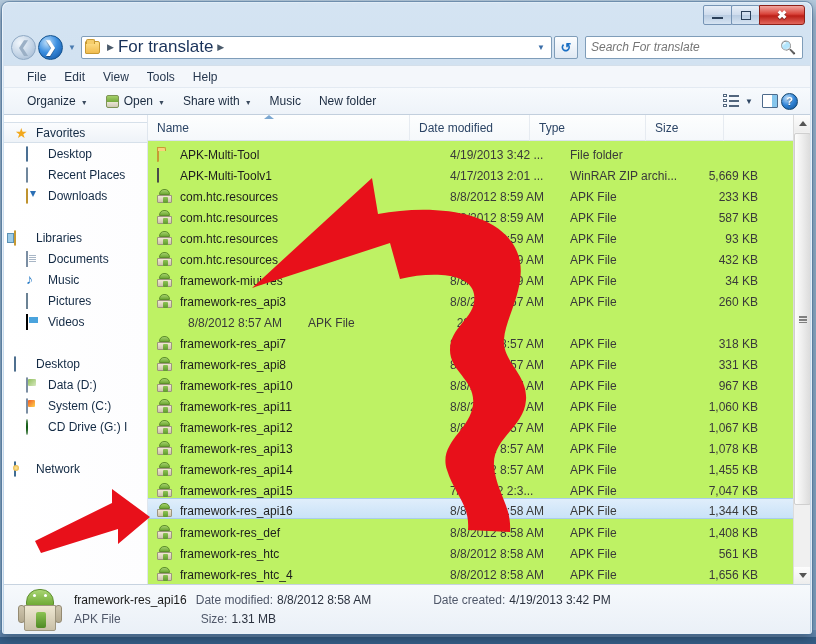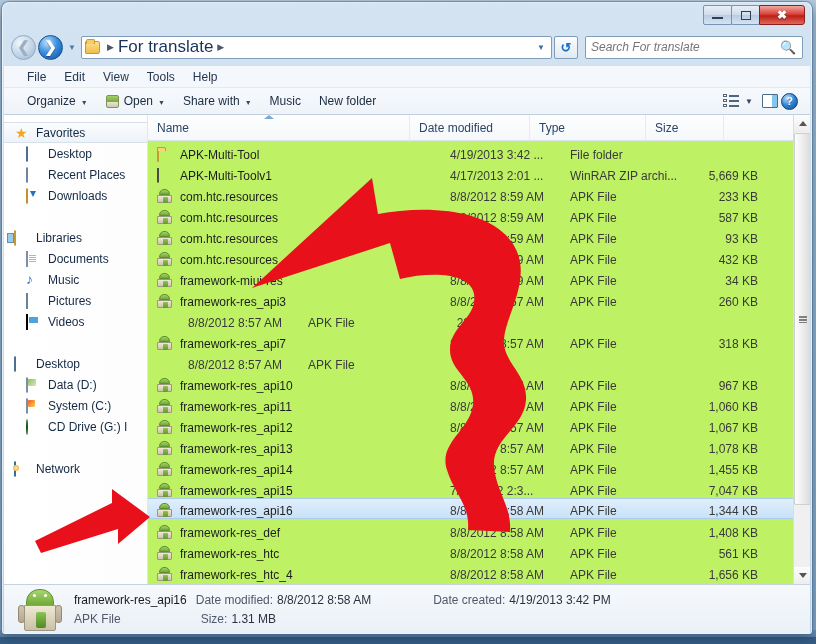--- a/index.html
+++ b/index.html
@@ -670,20 +670,24 @@
             <div class="frow">
               <div class="cell-name">
                 <span class="fi"><span class="fi-apk"><span class="head"></span><span class="box"></span></span></span>
                 <span>framework-res_api7</span>
               </div>
               <div class="cell-date">8/8/2012 8:57 AM</div>
               <div class="cell-type">APK File</div>
               <div class="cell-size">318 KB</div>
             </div>
             <div class="frow">
+              <div class="cell-name">
+                <span class="fi"><span class="fi-apk"><span class="head"></span><span class="box"></span></span></span>
+                <span>framework-res_api8</span>
+              </div>
               <div class="cell-date">8/8/2012 8:57 AM</div>
               <div class="cell-type">APK File</div>
               <div class="cell-size">331 KB</div>
             </div>
             <div class="frow">
               <div class="cell-name">
                 <span class="fi"><span class="fi-apk"><span class="head"></span><span class="box"></span></span></span>
                 <span>framework-res_api10</span>
               </div>
               <div class="cell-date">8/8/2012 8:57 AM</div>

